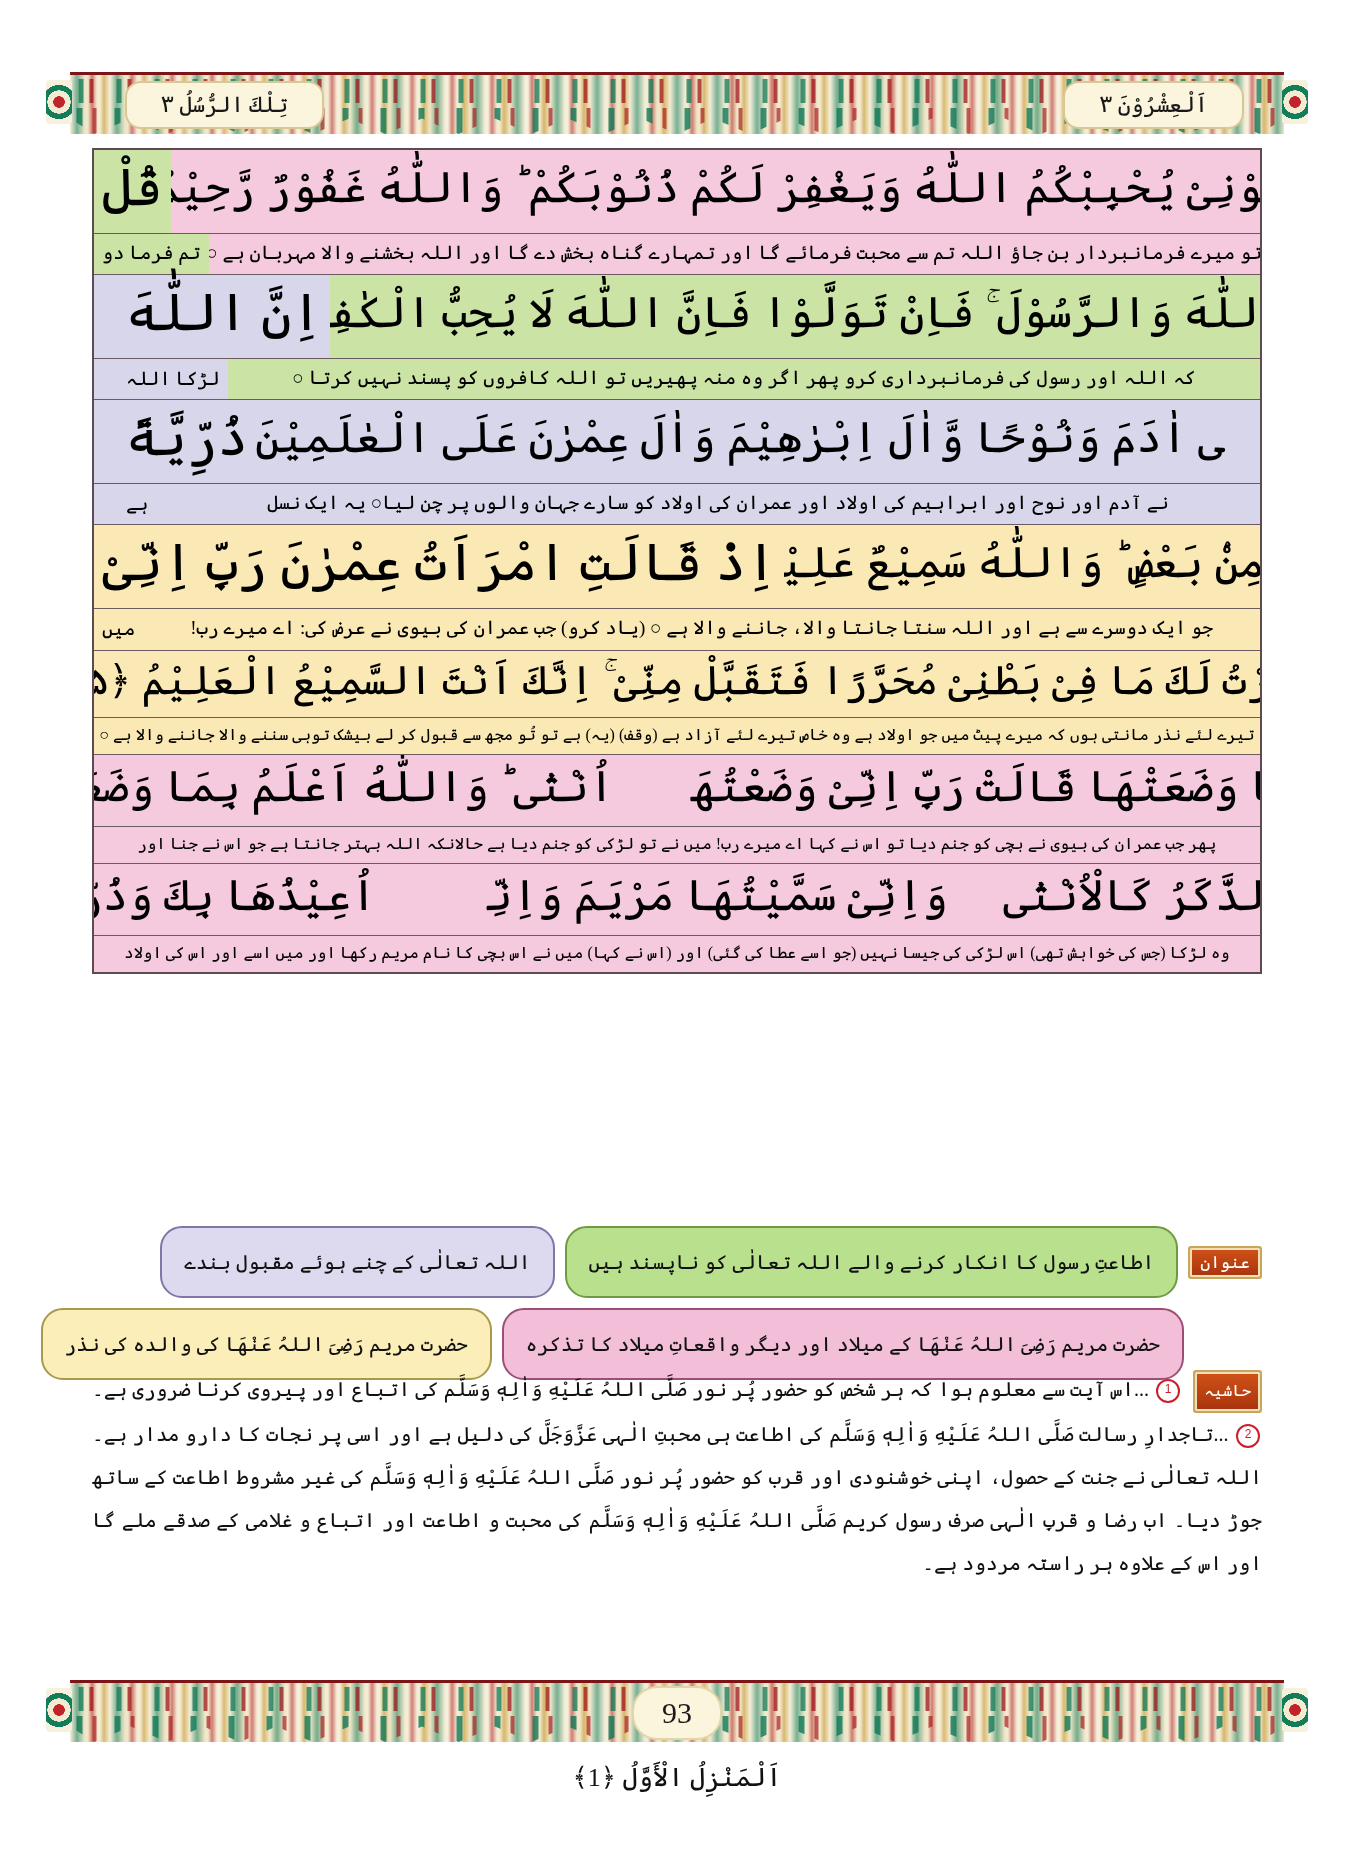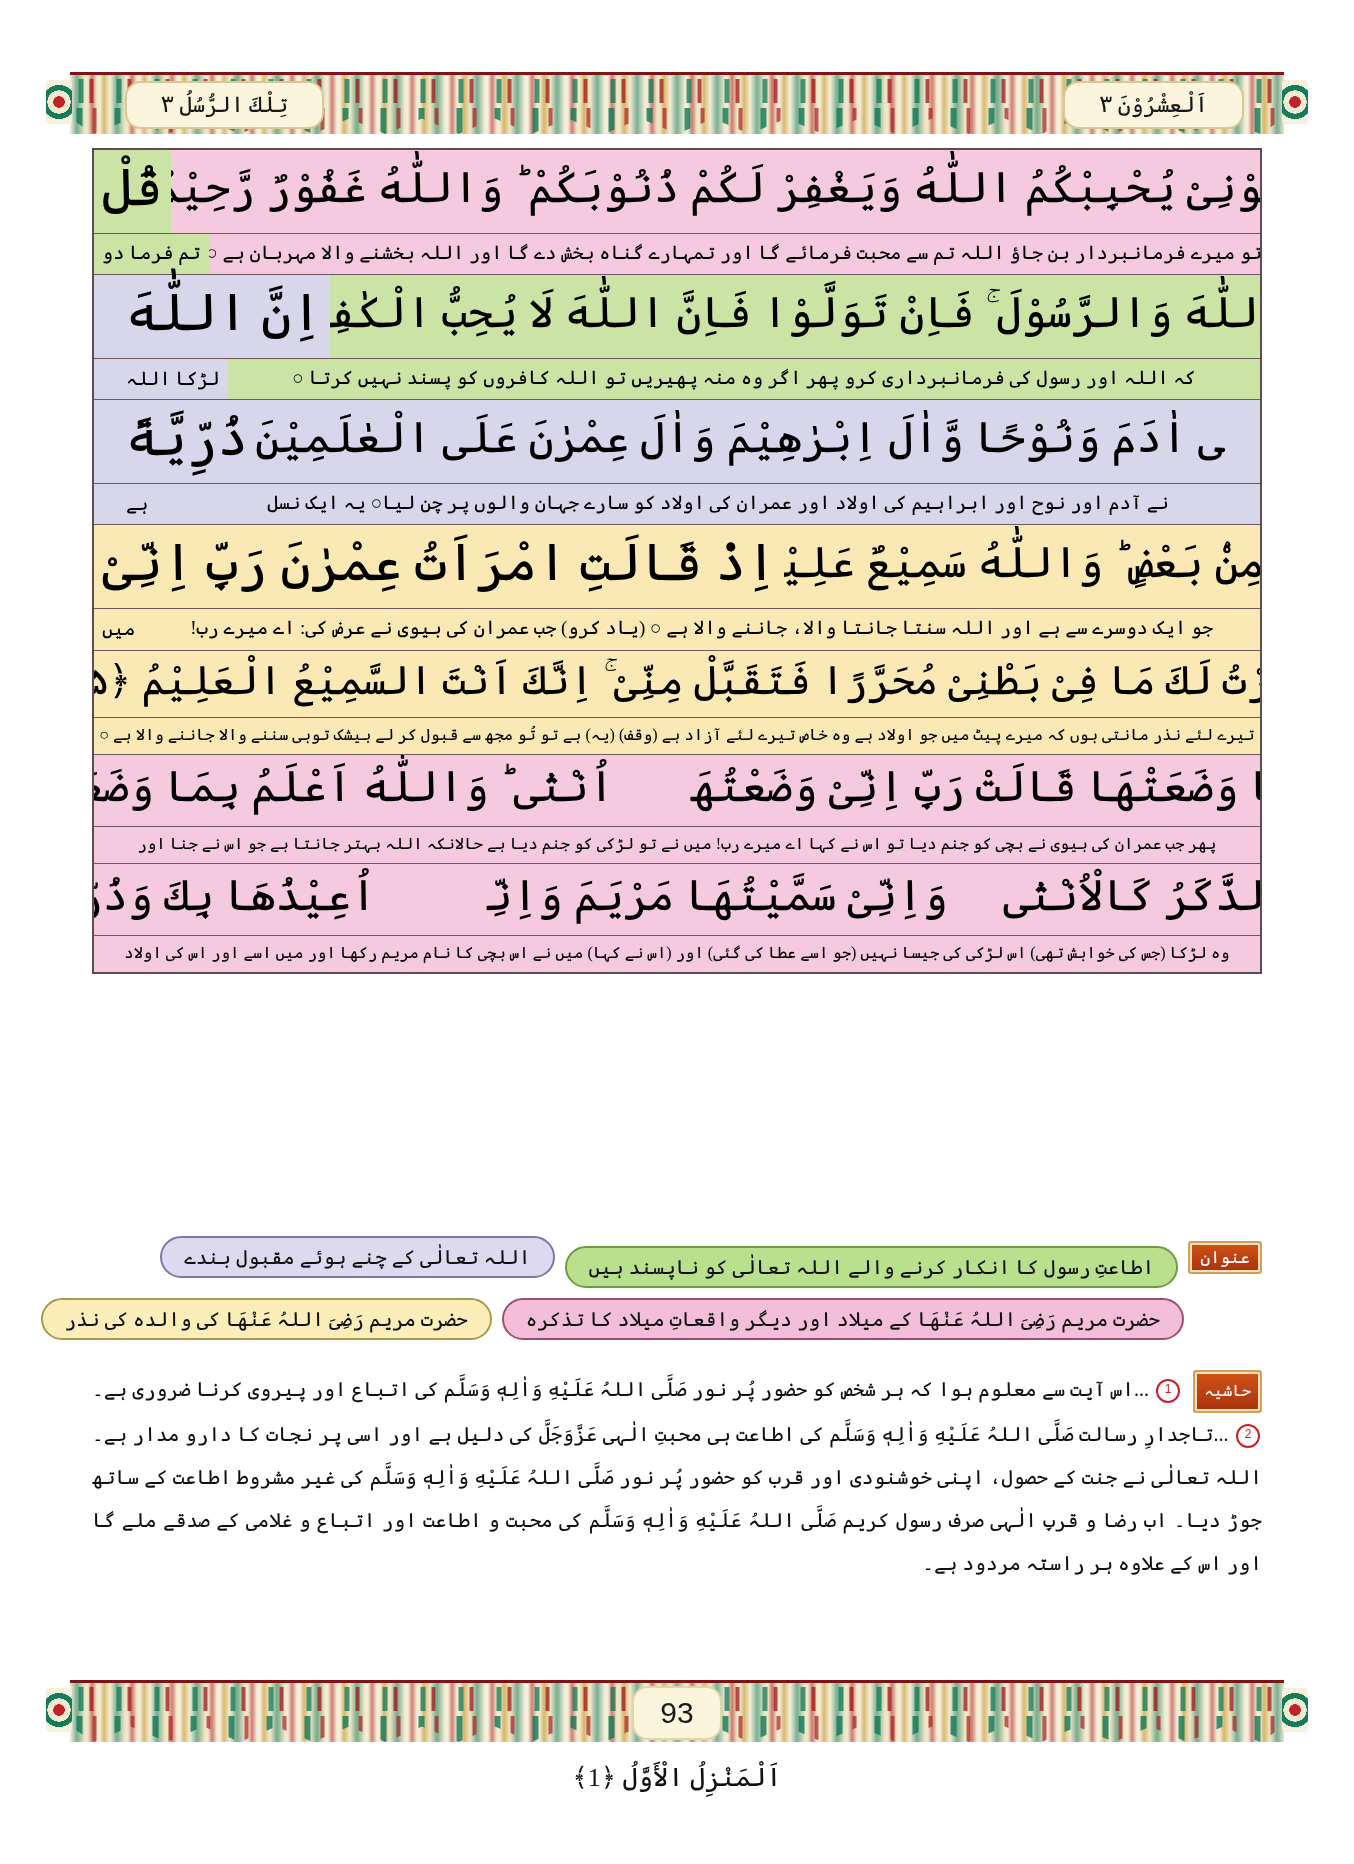--- a/index.html
+++ b/index.html
@@ -82,25 +82,25 @@
     color:#171717;
     white-space:nowrap;
     line-height:1;
   }
   .cart-left{right:40px;}
   .cart-right{left:55px;}
 
   .page-num-box{
     position:absolute;left:50%;transform:translateX(-50%);
     top:6px;
-    background:#fbf5dd;border:2px solid #e3d5a8;border-radius:16px;
+    background:#fbf5dd;border:2px solid #e3d5a8;border-radius:25px;
     width:86px;height:50px;
     display:flex;align-items:center;justify-content:center;
     font-size:30px;color:#1a1a1a;z-index:5;
-    font-family:Liberation Sans, sans-serif;
+    font-family:Liberation Serif, serif;
   }
 
   .manzil{
     position:absolute;top:1762px;left:0;right:0;
     text-align:center;font-size:26px;color:#111;
   }
 
   
   .quran-block{
     position:absolute;
@@ -162,26 +162,26 @@
     border:2px solid #caa45a;
     color:#fff;font-size:17px;
     padding:4px 10px;border-radius:3px;
     box-shadow:0 0 0 2px #f0e0b8 inset;
     white-space:nowrap;
   }
   .pill{
     flex:0 0 auto;
     border:2px solid #7a7a7a;
     border-radius:22px;
-    padding:5px 22px;
+    padding:20px 22px;
     font-size:20px;color:#111;
     white-space:nowrap;
     line-height:1.4;
   }
-  .p-green{background:#b9e08d;border-color:#6f9a42;margin-top:20px;}
+  .p-green{background:#b9e08d;border-color:#6f9a42;}
   .p-lav  {background:#ddd9ee;border-color:#7e77a8;}
   .p-pink {background:#f3bfd8;border-color:#9c4f76;}
   .p-cream{background:#fbeeb8;border-color:#a79a4e;}
 
   
   .hashiya{
     position:absolute;top:1368px;left:92px;width:1170px;
     direction:rtl;text-align:justify;
     font-size:20px;line-height:2.15;color:#111;
   }

